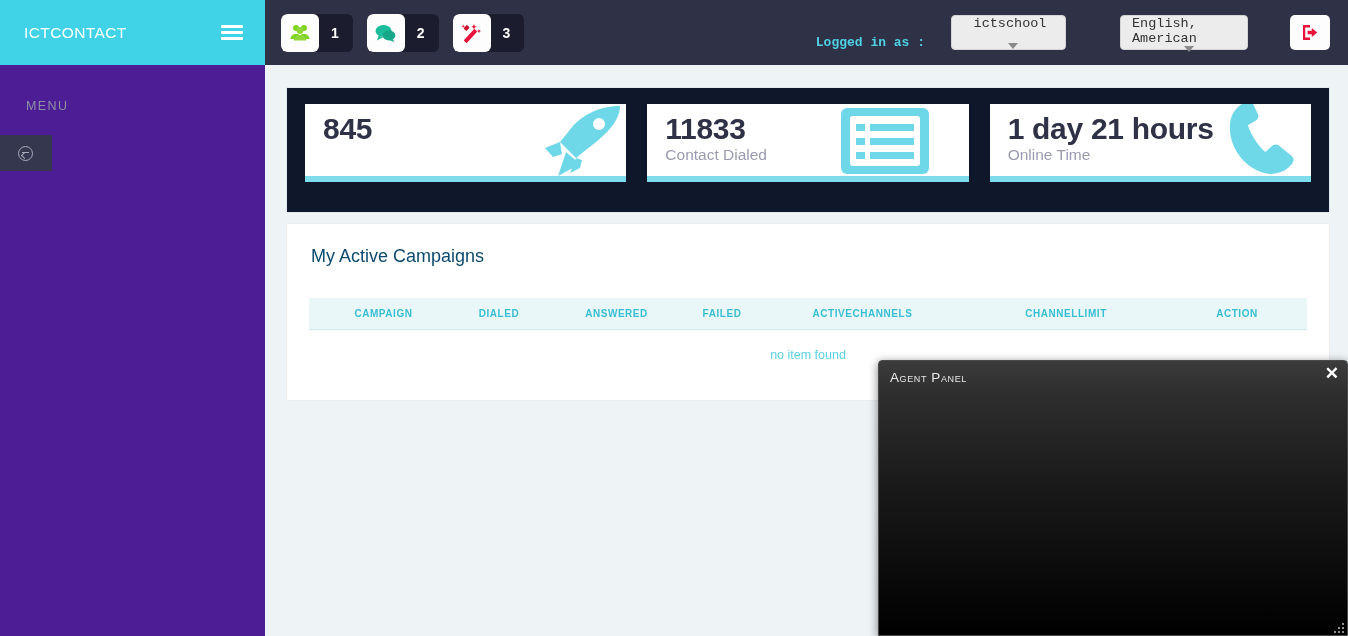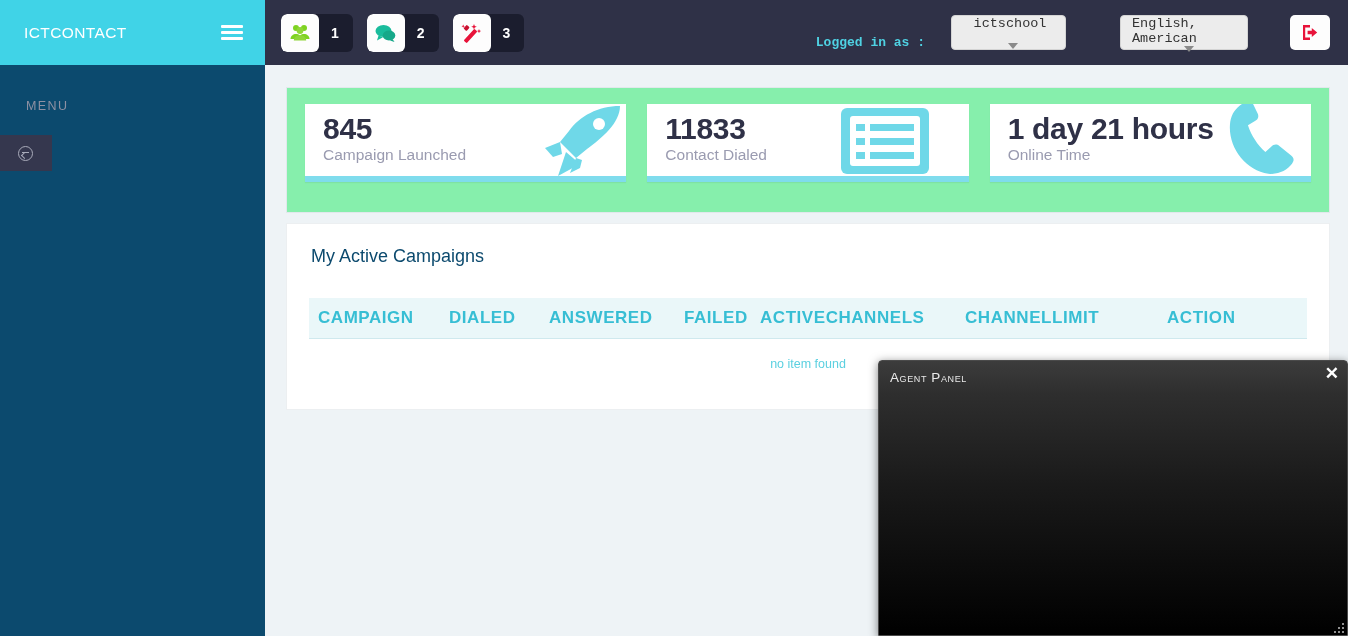--- a/index.html
+++ b/index.html
@@ -7,21 +7,21 @@
     width: 1348px; height: 636px;
     overflow: hidden;
     font-family: "Liberation Sans", sans-serif;
     background: #eef3f6;
   }
   body { position: relative; }
 
   
   #sidebar {
     position:absolute; left:0; top:0; width:265px; height:636px;
-    background:#0c4a6e;
+    background:#4c1d95;
   }
   #brand {
     height:65px; background:#40d3e7; color:#ffffff;
     display:flex; align-items:center; justify-content:space-between;
     padding:0 22px 0 24px;
   }
   #brand .brand-text {
     font-size:15.5px; letter-spacing:.4px; font-weight:400; color:#ffffff;
   }
   .hamburger { width:22px; display:flex; flex-direction:column; gap:3px; cursor:pointer; }
@@ -88,21 +88,21 @@
   }
   #logout-btn {
     width:40px; height:35px; background:#fdfdfd; border-radius:5px;
     display:flex; align-items:center; justify-content:center; margin-left:26px; cursor:pointer;
   }
 
   
   #main { position:absolute; left:265px; top:65px; right:0; bottom:0; background:#eef3f6; overflow:hidden; }
 
   #cards-panel {
-    margin:22px 18px 0 21px; background:#86efac; border:1px solid #e2e8ec;
+    margin:22px 18px 0 21px; background:#0f172a; border:1px solid #e2e8ec;
     padding:16px 18px 30px 18px; display:flex; gap:21px;
   }
   .stat-card {
     flex:1; background:#ffffff; height:78px; position:relative;
     border-bottom:6px solid #7fdced;
     box-shadow:0 1px 1px rgba(0,0,0,.05);
     overflow:hidden;
   }
   .stat-text { padding:10px 0 0 18px; position:relative; z-index:2; }
   .stat-value { font-size:30px; font-weight:700; color:#2f3147; line-height:1.02; letter-spacing:-.3px;}
@@ -112,22 +112,22 @@
   .stat-icon.phone-ic { right:12px; bottom:-8px; }
 
   #campaign-panel {
     margin:10px 18px 0 21px; background:#ffffff; border:1px solid #eceff1;
     padding:20px 22px 34px 22px;
   }
   #campaign-title { font-size:18px; color:#0c4a6e; margin:2px 0 31px 2px; }
   table { width:100%; border-collapse:collapse; }
   thead tr { background:#eaf7f9; }
   thead th {
-    color:#37bed4; font-size:17px; font-weight:700; letter-spacing:.55px;
-    text-align:left; padding:10px 0 10px 0; border-bottom:1px solid #cfe9ee;
+    color:#37bed4; font-size:10px; font-weight:700; letter-spacing:.55px;
+    text-align:center; padding:10px 0 10px 0; border-bottom:1px solid #cfe9ee;
   }
   thead th:first-child { padding-left:9px; }
   .c-campaign{width:140px;} .c-dialed{width:100px;} .c-answered{width:135px;}
   .c-failed{width:76px;} .c-active{width:205px;} .c-limit{width:202px;margin-top:34px;}
   tbody td { padding:18px 0 4px 0; }
   .empty-msg { text-align:center; color:#5bd0e0; font-size:12.5px; }
 
   
   #agent-panel {
     position:absolute; left:878px; top:360px; width:470px; height:276px;
@@ -237,21 +237,20 @@
   </div>
 </div>
 
 <div id="main">
 
   <div id="cards-panel">
 
     <div class="stat-card">
       <div class="stat-text">
         <div class="stat-value">845</div>
-        <div class="stat-label">Campaign Launched</div>
       </div>
       <span class="stat-icon">
         <svg width="86" height="72" viewBox="0 0 86 72">
           <path d="M84 2C62 2 44 12 33 27l-9 11 16 16 11-9C66 34 84 19 84 2z" fill="#6fd8e8"></path>
           <circle cx="63" cy="20" r="6" fill="#ffffff"></circle>
           <path d="M24 38l-15 6 8 9 9-3z" fill="#6fd8e8"></path>
           <path d="M40 54l-6 15 10-5 2-8z" fill="#6fd8e8"></path>
           <path d="M30 48l-8 24 22-12z" fill="#6fd8e8"></path>
         </svg>
       </span>

